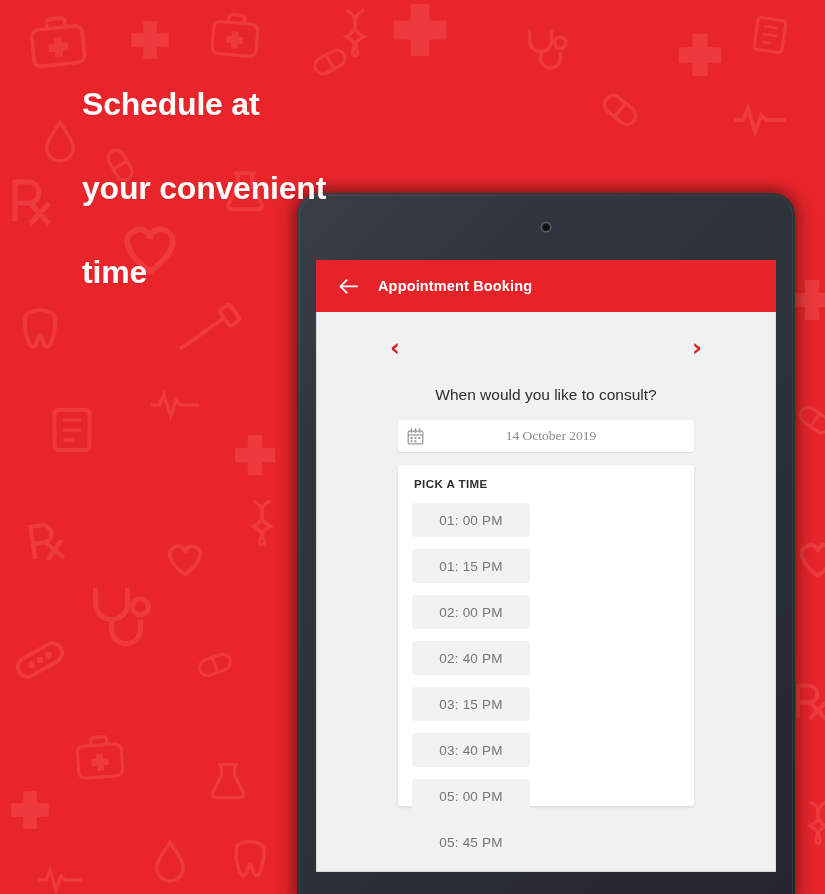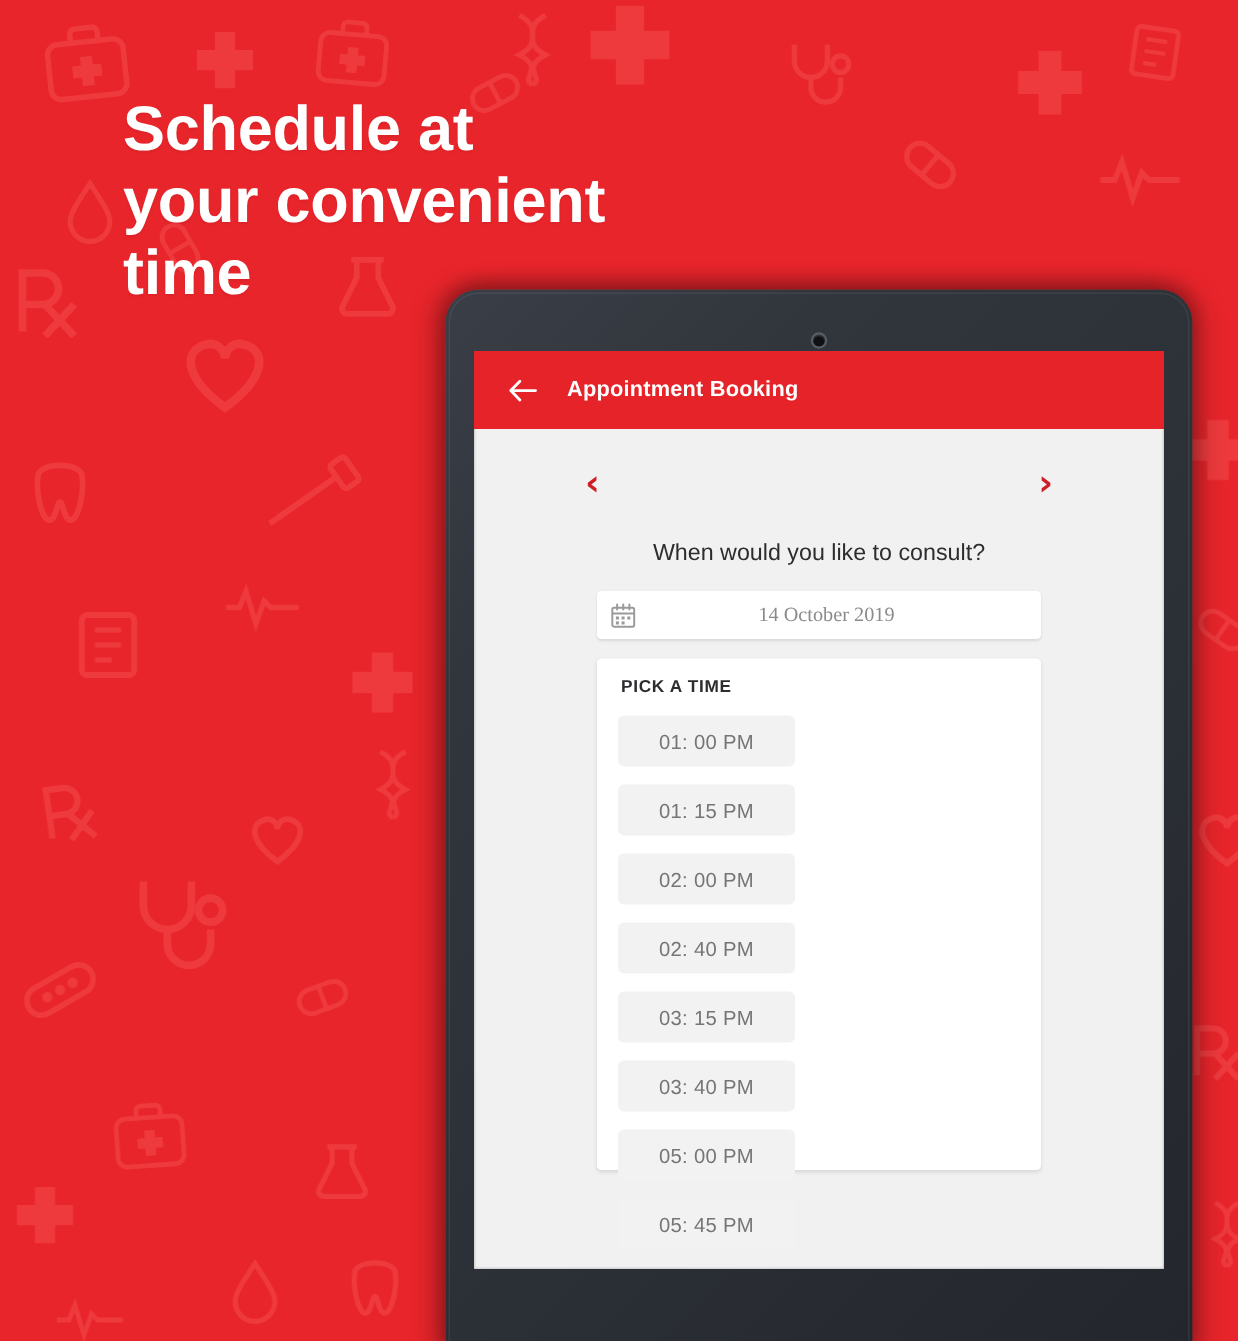--- a/index.html
+++ b/index.html
@@ -17,22 +17,22 @@
     z-index:0;
   }
   #doodle-bg svg { display:block; width:100%; height:100%; }
 
   
   #headline {
     position:absolute;
     left:82px; top:62px;
     z-index:3;
     color:#ffffff;
-    font-size:42px;
-    line-height:48px;
+    font-size:32px;
+    line-height:84px;
     font-weight:700;
     letter-spacing:-0.2px;
     white-space:pre-line;
     text-shadow:0 1px 2px rgba(0,0,0,0.06);
   }
 
   
   #tablet {
     position:absolute;
     left:297px; top:193px;
@@ -55,21 +55,21 @@
     transform:translateX(-50%);
     width:8px; height:8px;
     border-radius:50%;
     background:#0e1014;
     box-shadow:0 0 0 1.5px rgba(120,128,140,0.55), inset 0 1px 1px rgba(255,255,255,0.18);
   }
 
   
   #screen {
     position:absolute;
-    left:19px; top:41px;
+    left:19px; top:67px;
     width:460px; height:612px;
     background:#f1f1f1;
     overflow:hidden;
     box-shadow:inset 0 0 2px rgba(0,0,0,0.35);
   }
 
   
   #app-bar {
     height:52px;
     background:#e52329;

